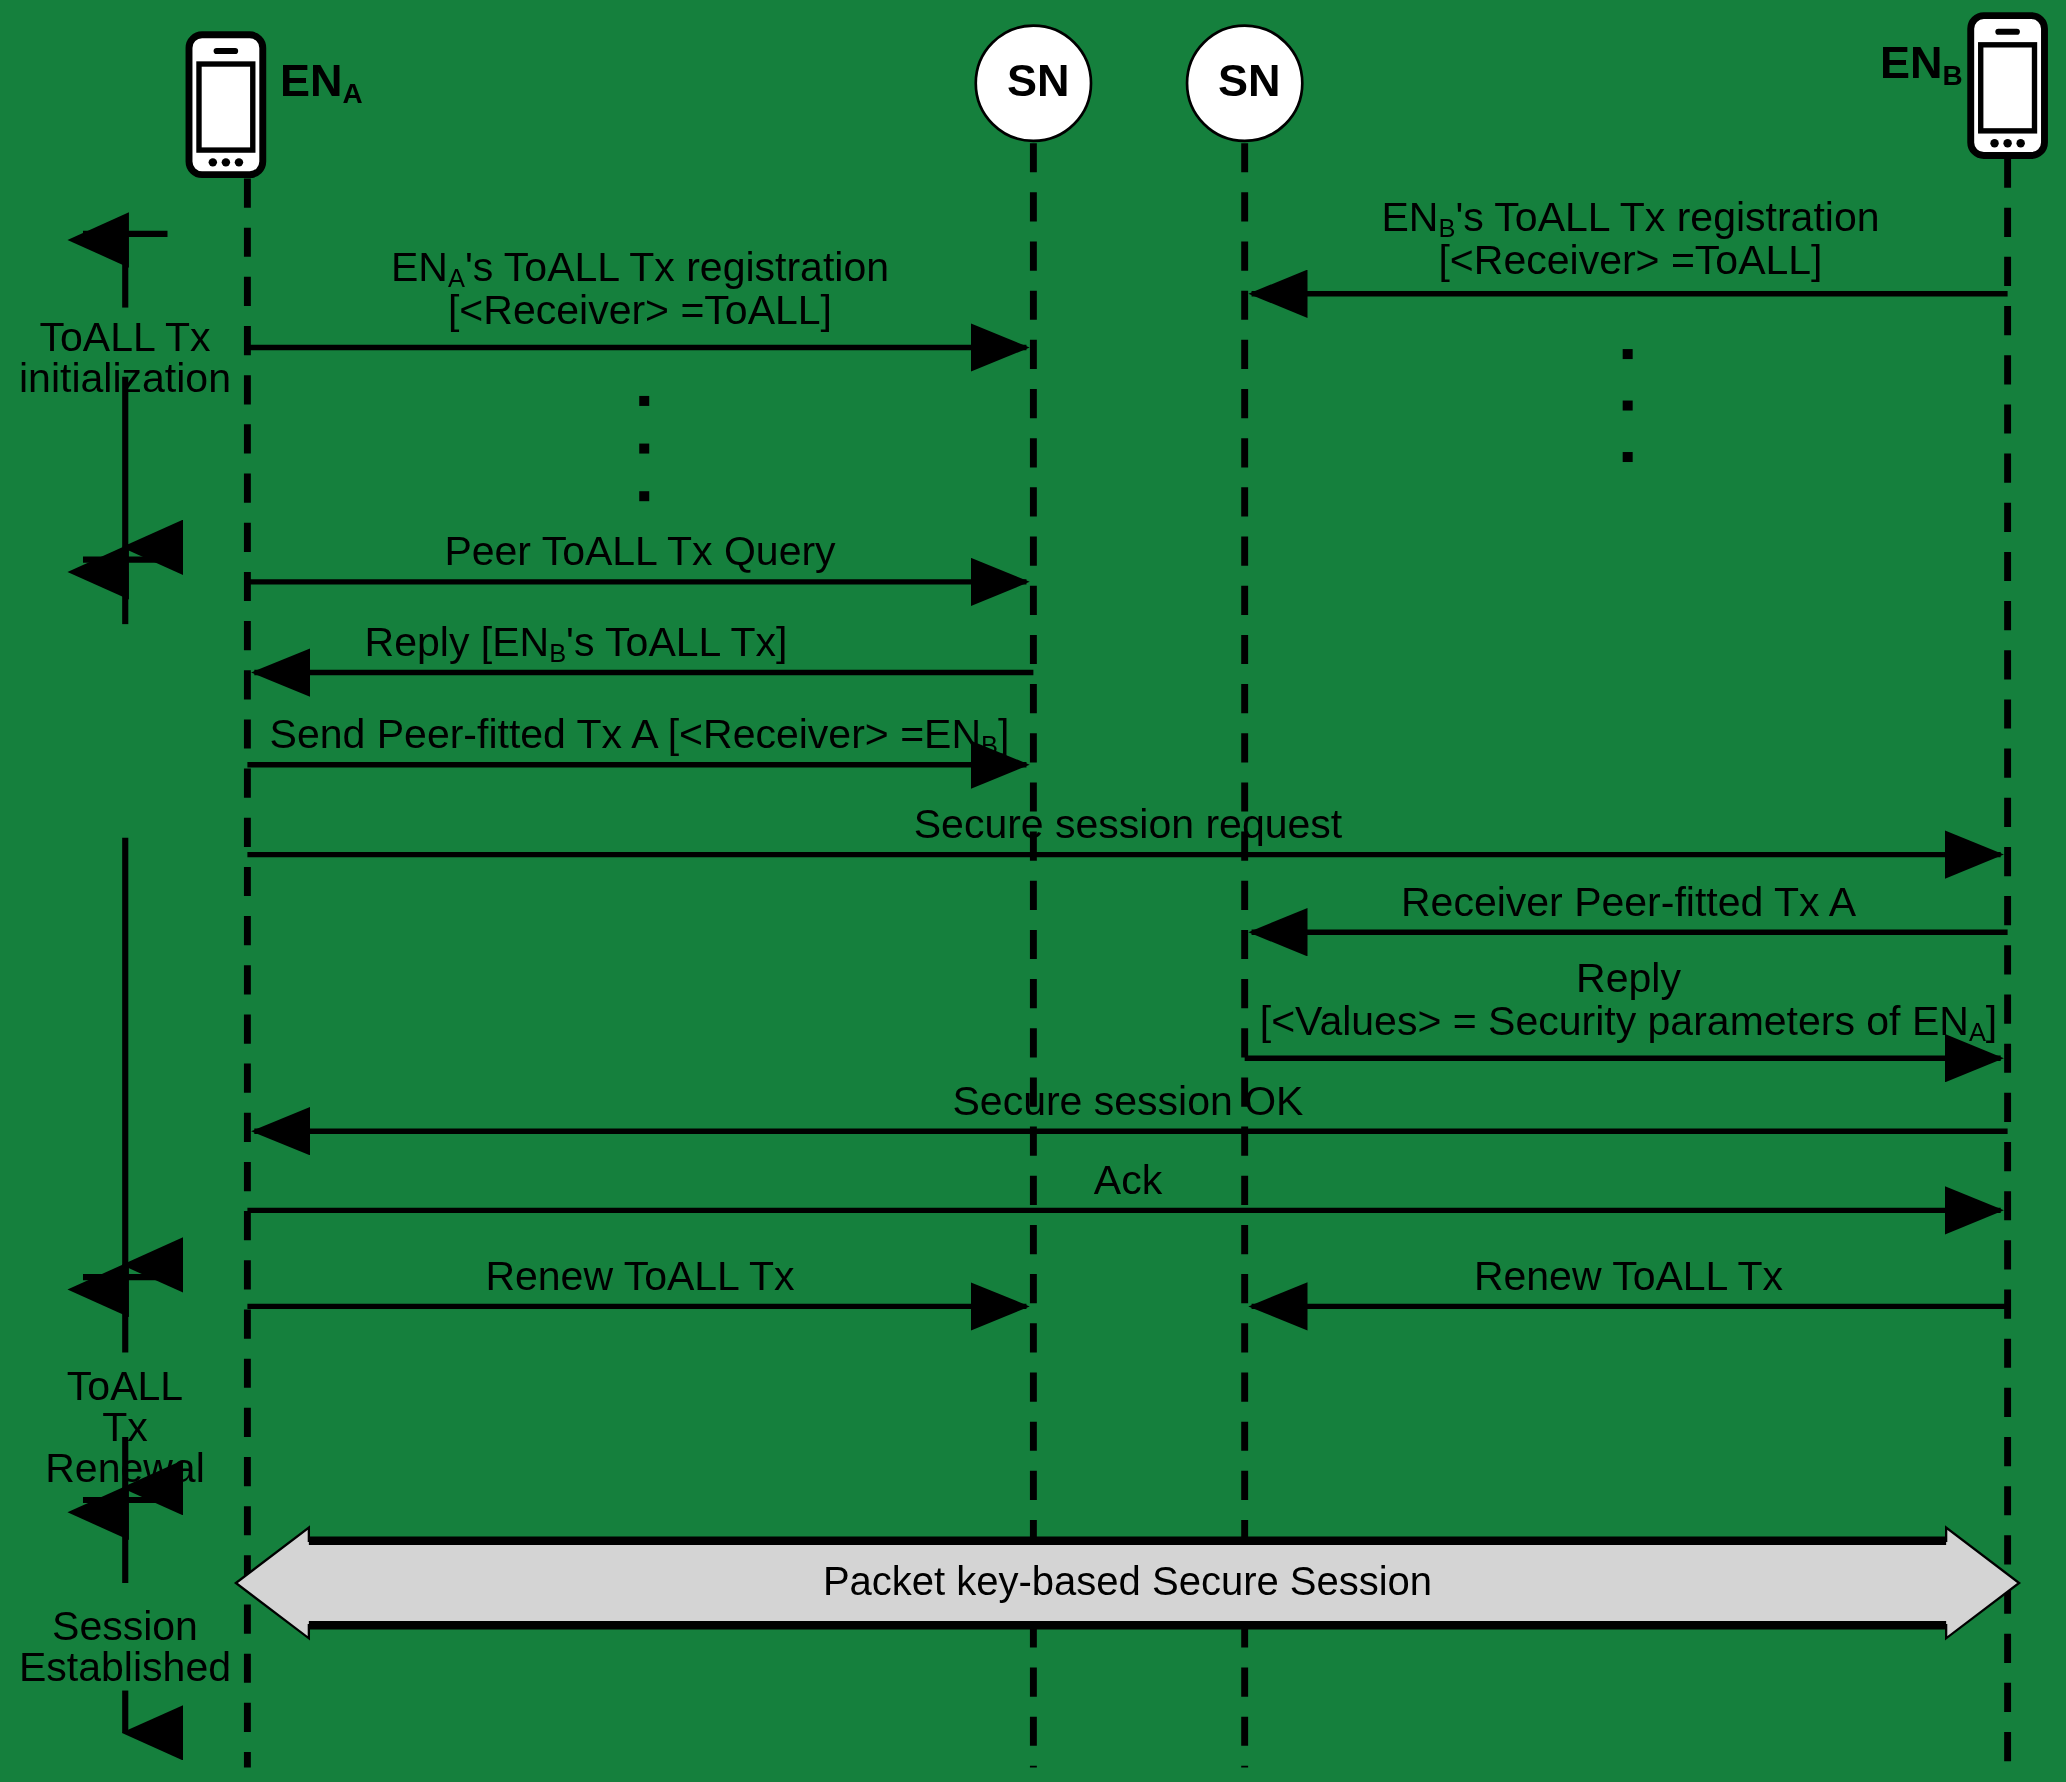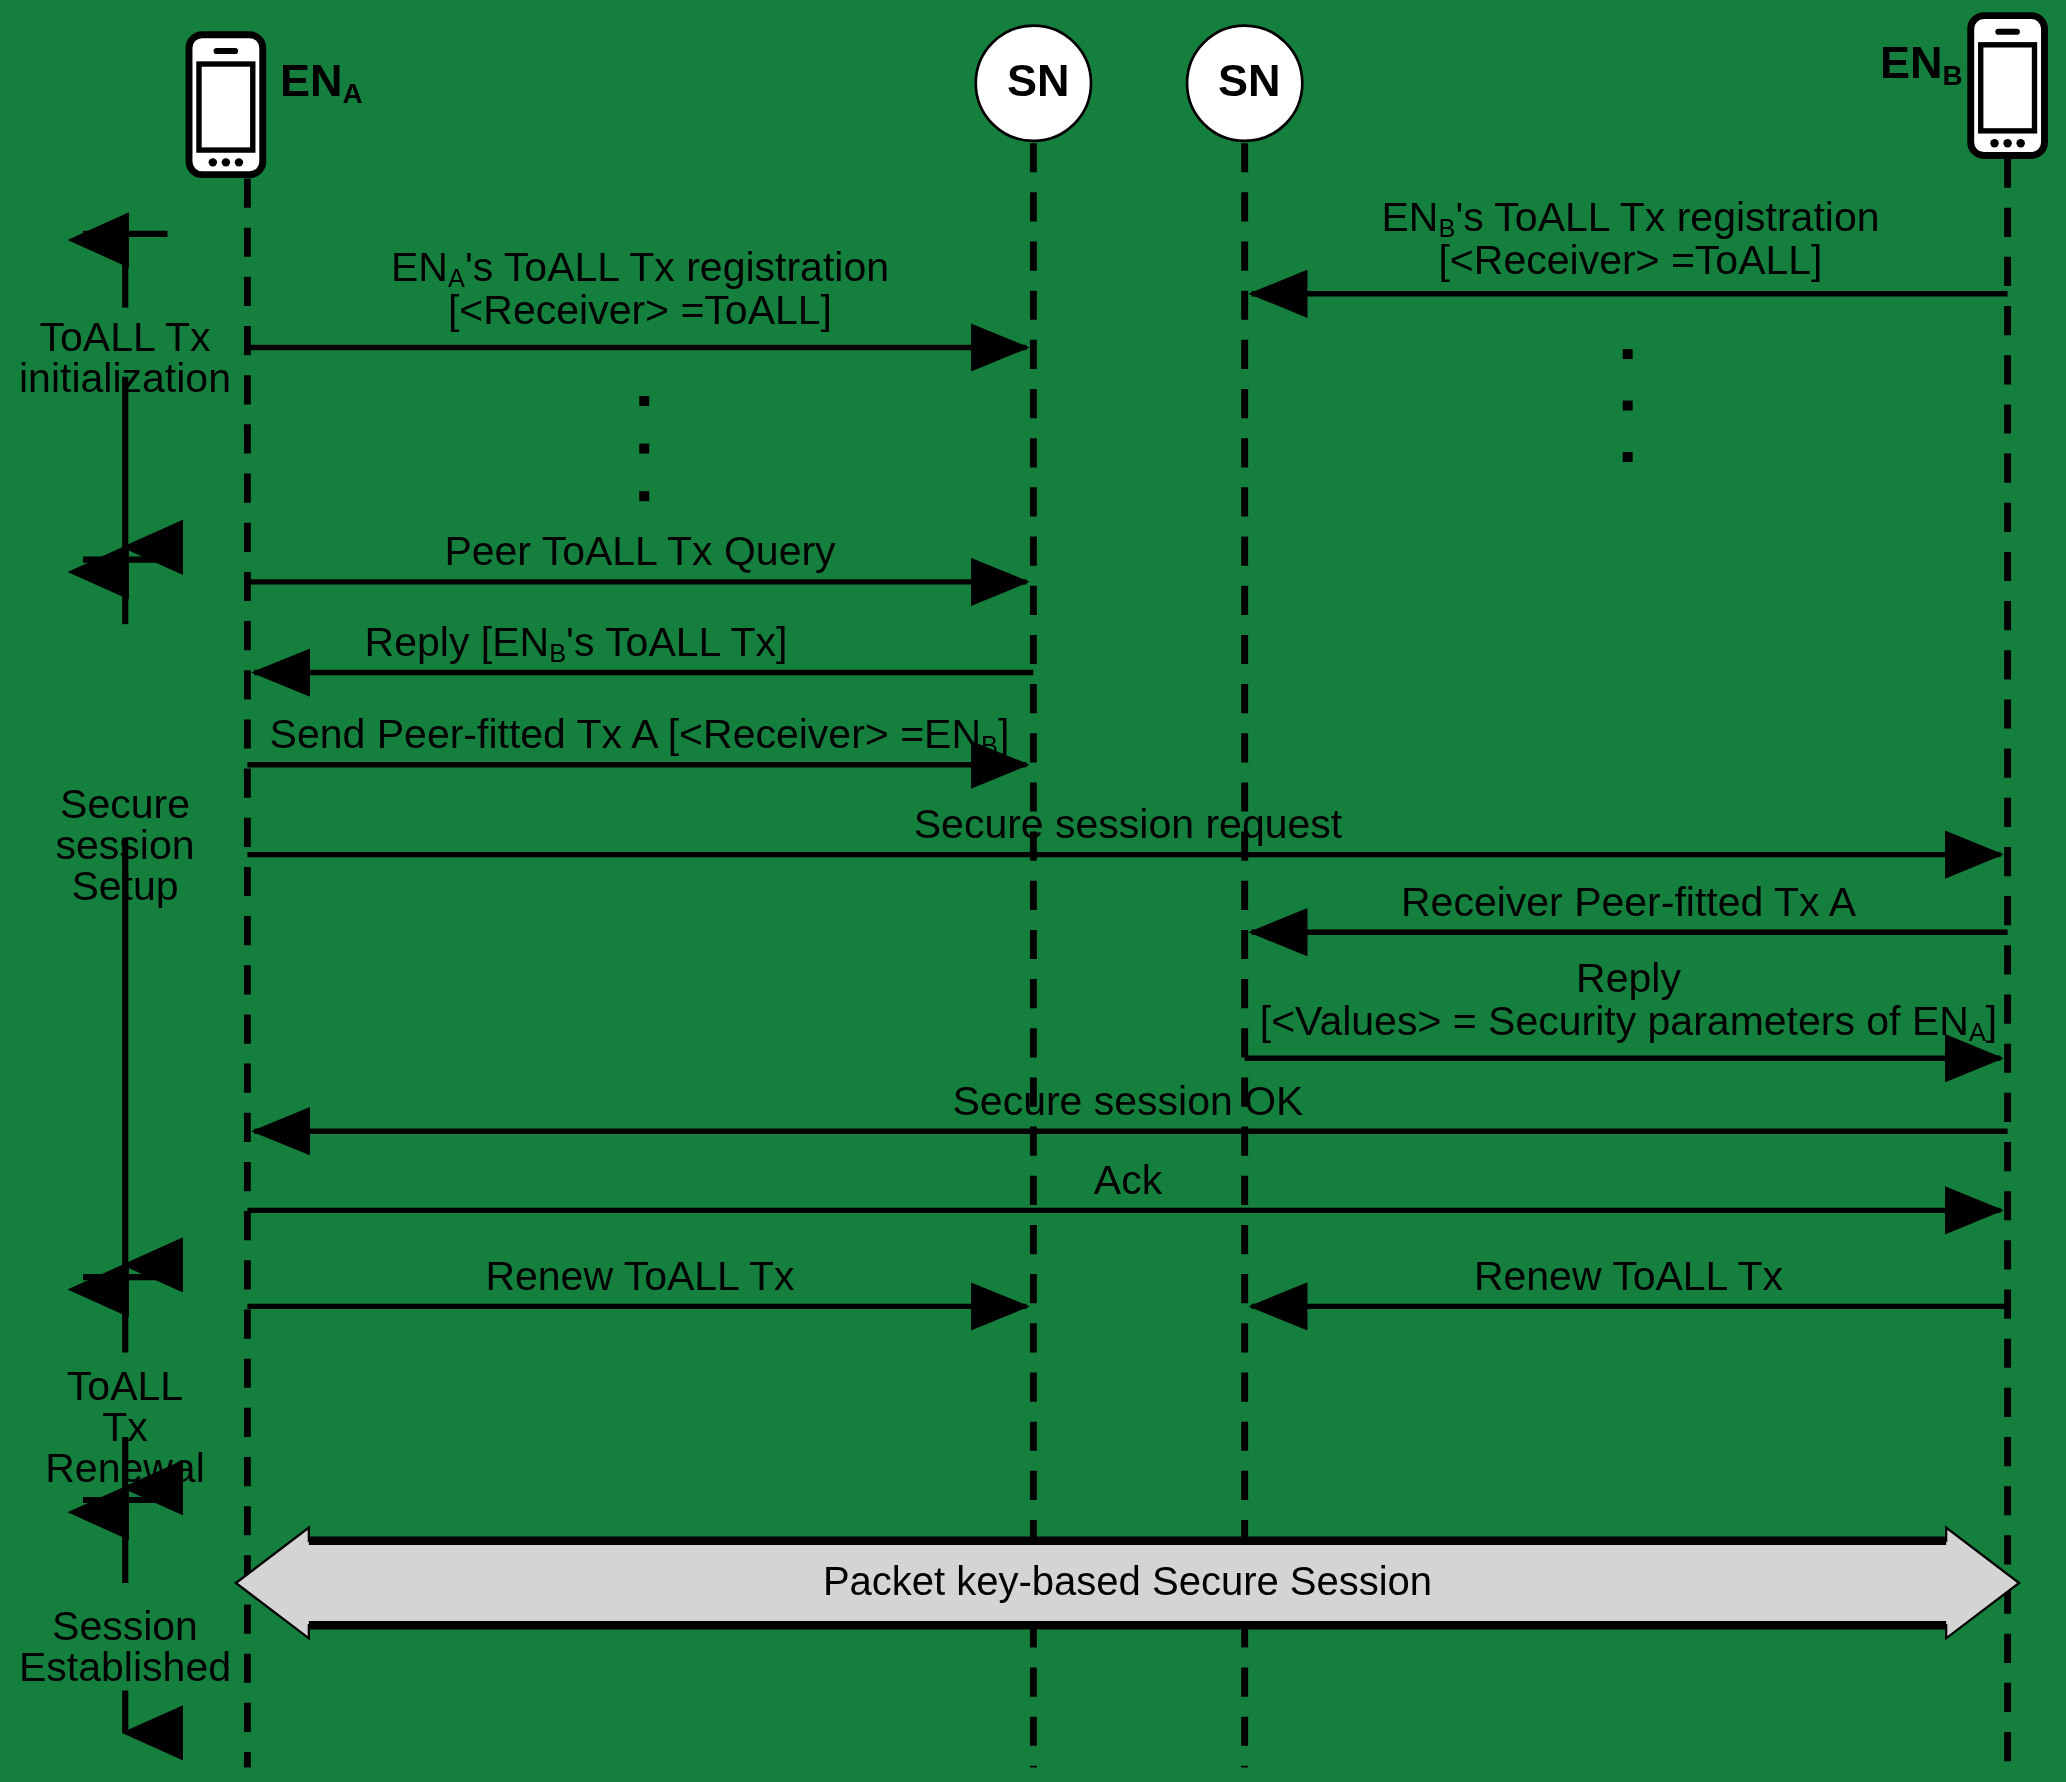--- a/index.html
+++ b/index.html
@@ -124,21 +124,20 @@
       <line x1="402" y1="2115" x2="2533" y2="2115" stroke="#000" stroke-width="11"></line>
     </g>
   </svg>
 
   <div class="lbl actor-name" style="left:280px;top:58px;">EN<sub>A</sub></div>
   <div class="lbl sn-name" style="left:1007px;top:58px;">SN</div>
   <div class="lbl sn-name" style="left:1218px;top:58px;">SN</div>
   <div class="lbl actor-name" style="left:1880px;top:40px;">EN<sub>B</sub></div>
 
   <div class="lbl phase" style="left:0px;top:317px;width:250px;">ToALL Tx<br>initialization</div>
-  <div class="lbl phase" style="left:0px;top:784px;width:250px;">Secure<br>session<br>Setup</div>
   <div class="lbl phase" style="left:0px;top:1366px;width:250px;">ToALL<br>Tx<br>Renewal</div>
   <div class="lbl phase" style="left:0px;top:1606px;width:250px;">Session<br>Established</div>
 
   <div class="lbl msg" style="left:252px;top:246px;width:776px;">EN<sub>A</sub>'s ToALL Tx registration<br>[&lt;Receiver&gt; =ToALL]</div>
   <div class="lbl msg" style="left:1256px;top:196px;width:749px;">EN<sub>B</sub>'s ToALL Tx registration<br>[&lt;Receiver&gt; =ToALL]</div>
   <div class="lbl msg" style="left:252px;top:530px;width:776px;">Peer ToALL Tx Query</div>
   <div class="lbl msg" style="left:252px;top:621px;width:648px;">Reply [EN<sub>B</sub>'s ToALL Tx]</div>
   <div class="lbl msg" style="left:244px;top:713px;width:791px;">Send Peer-fitted Tx A [&lt;Receiver&gt; =EN<sub>B</sub>]</div>
   <div class="lbl msg" style="left:252px;top:803px;width:1752px;">Secure session request</div>
   <div class="lbl msg" style="left:1252px;top:881px;width:753px;">Receiver Peer-fitted Tx A</div>

